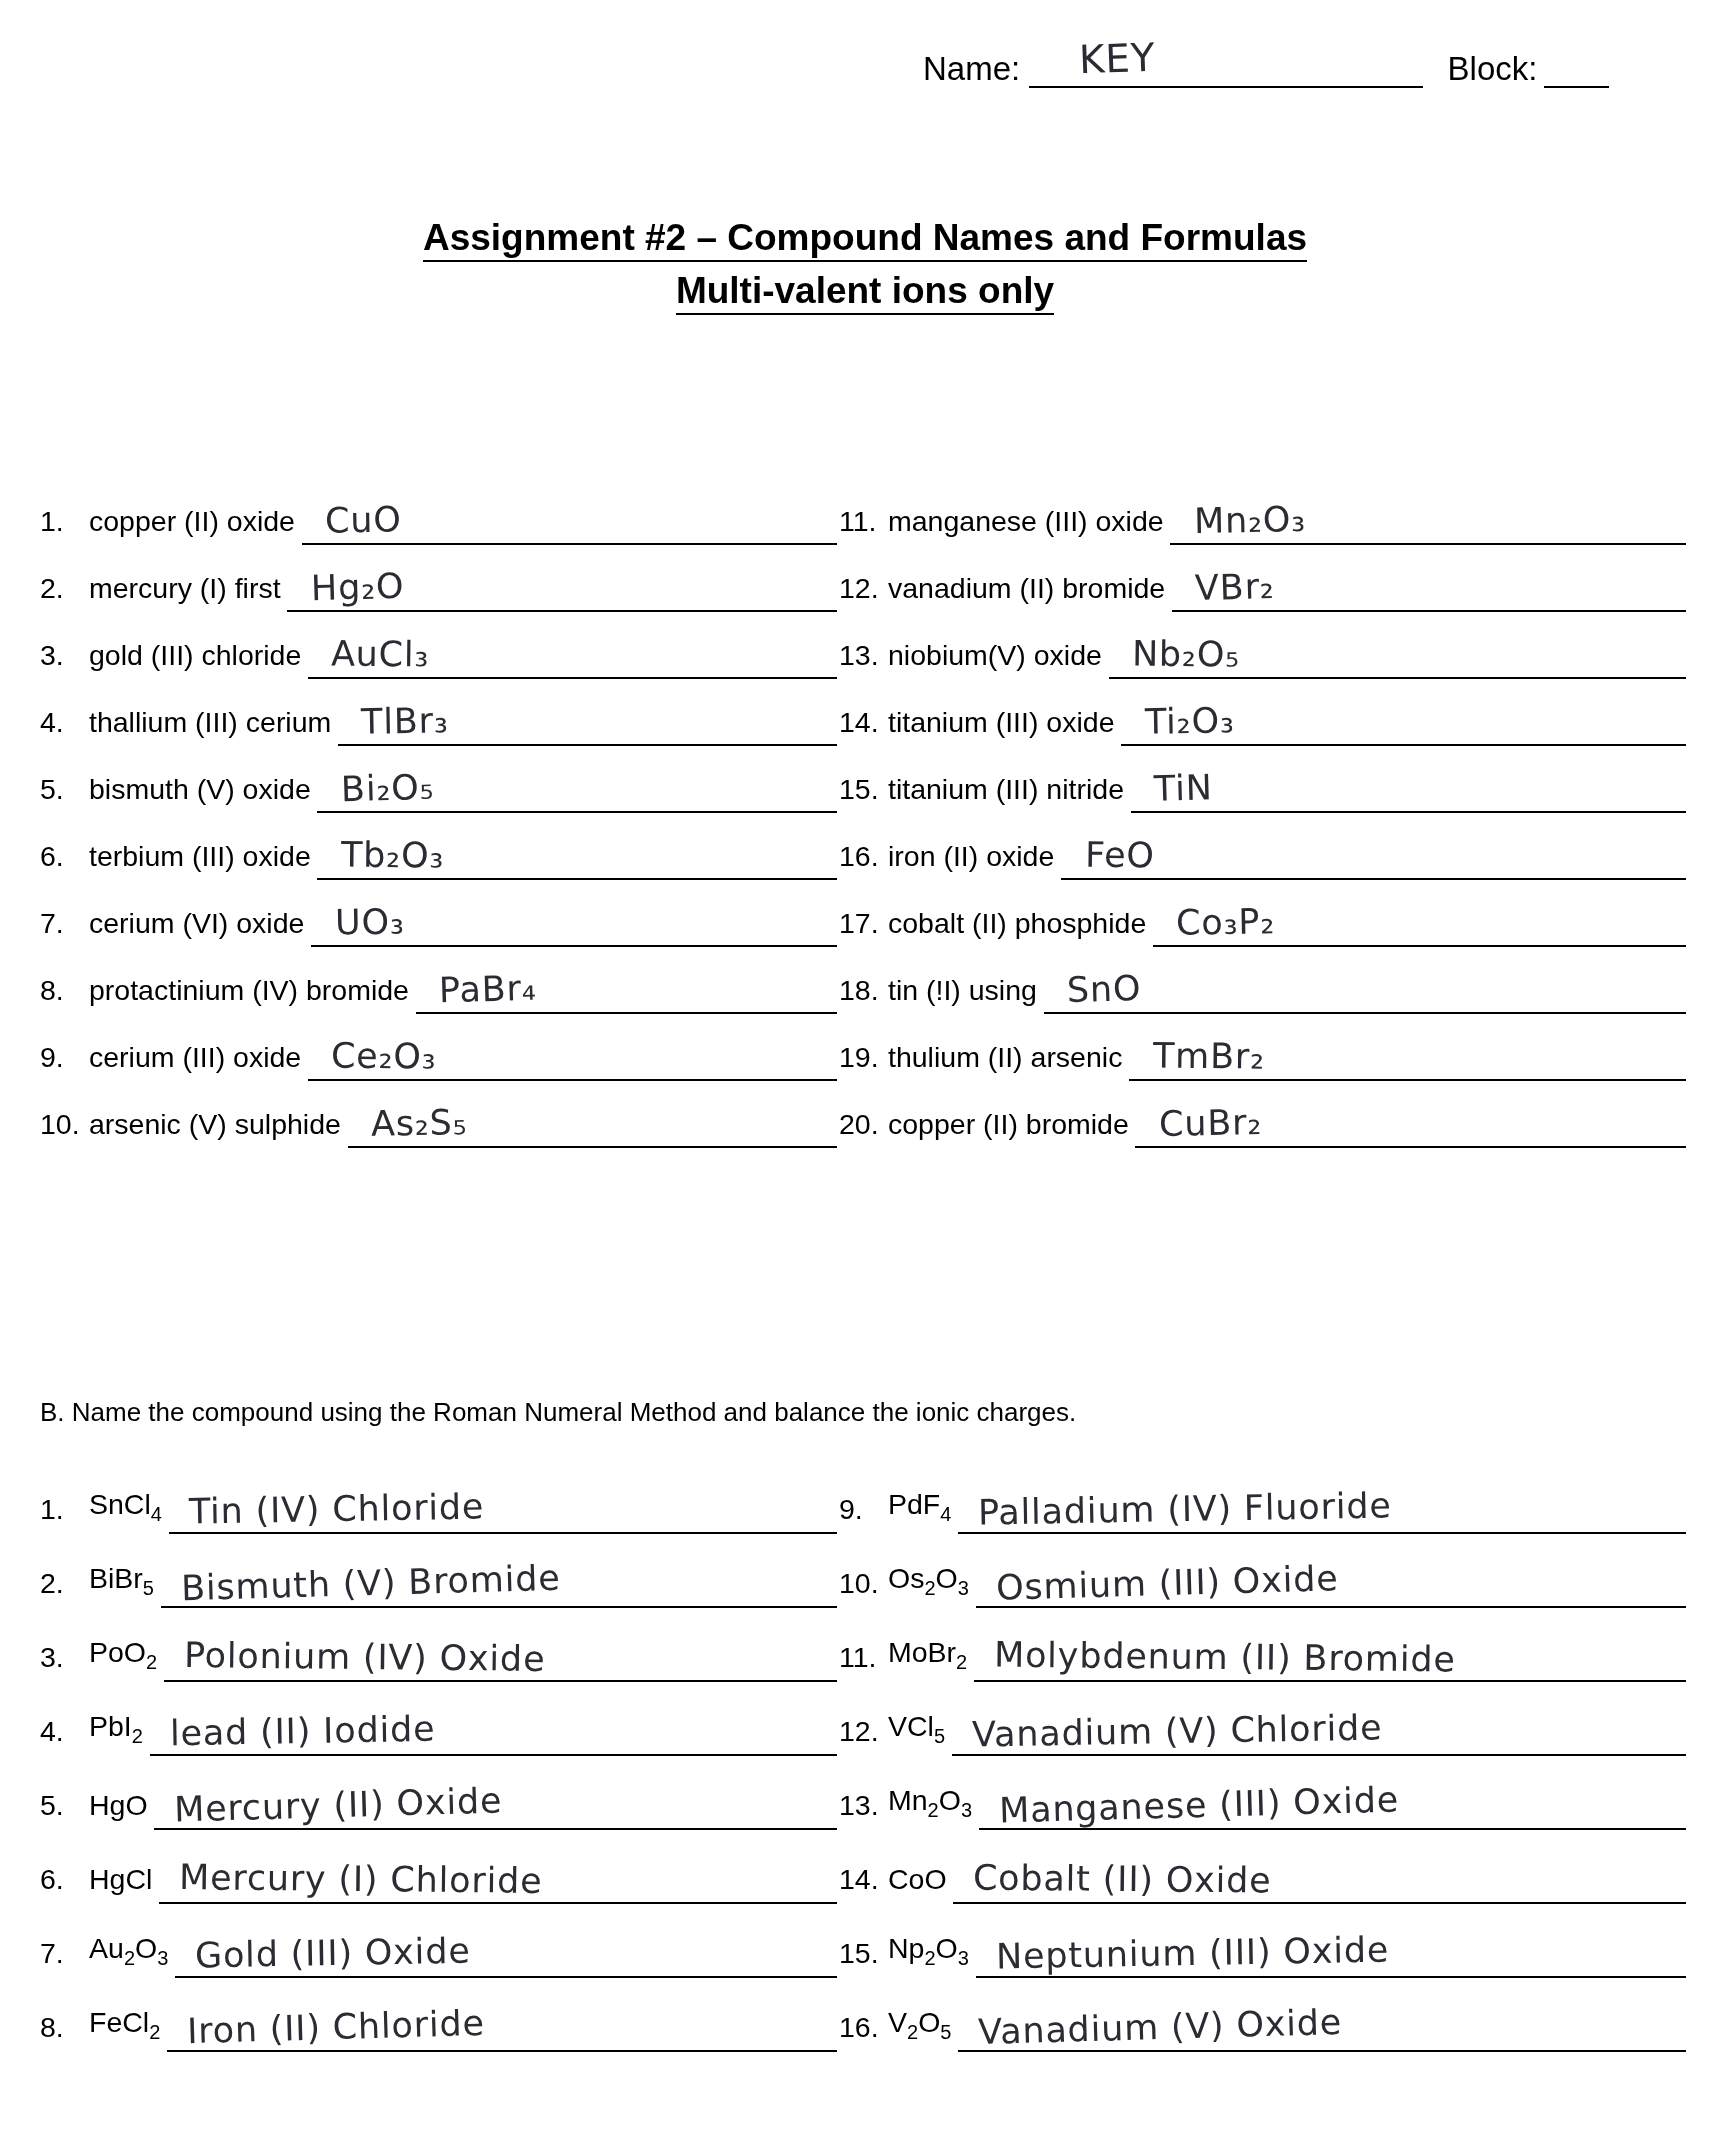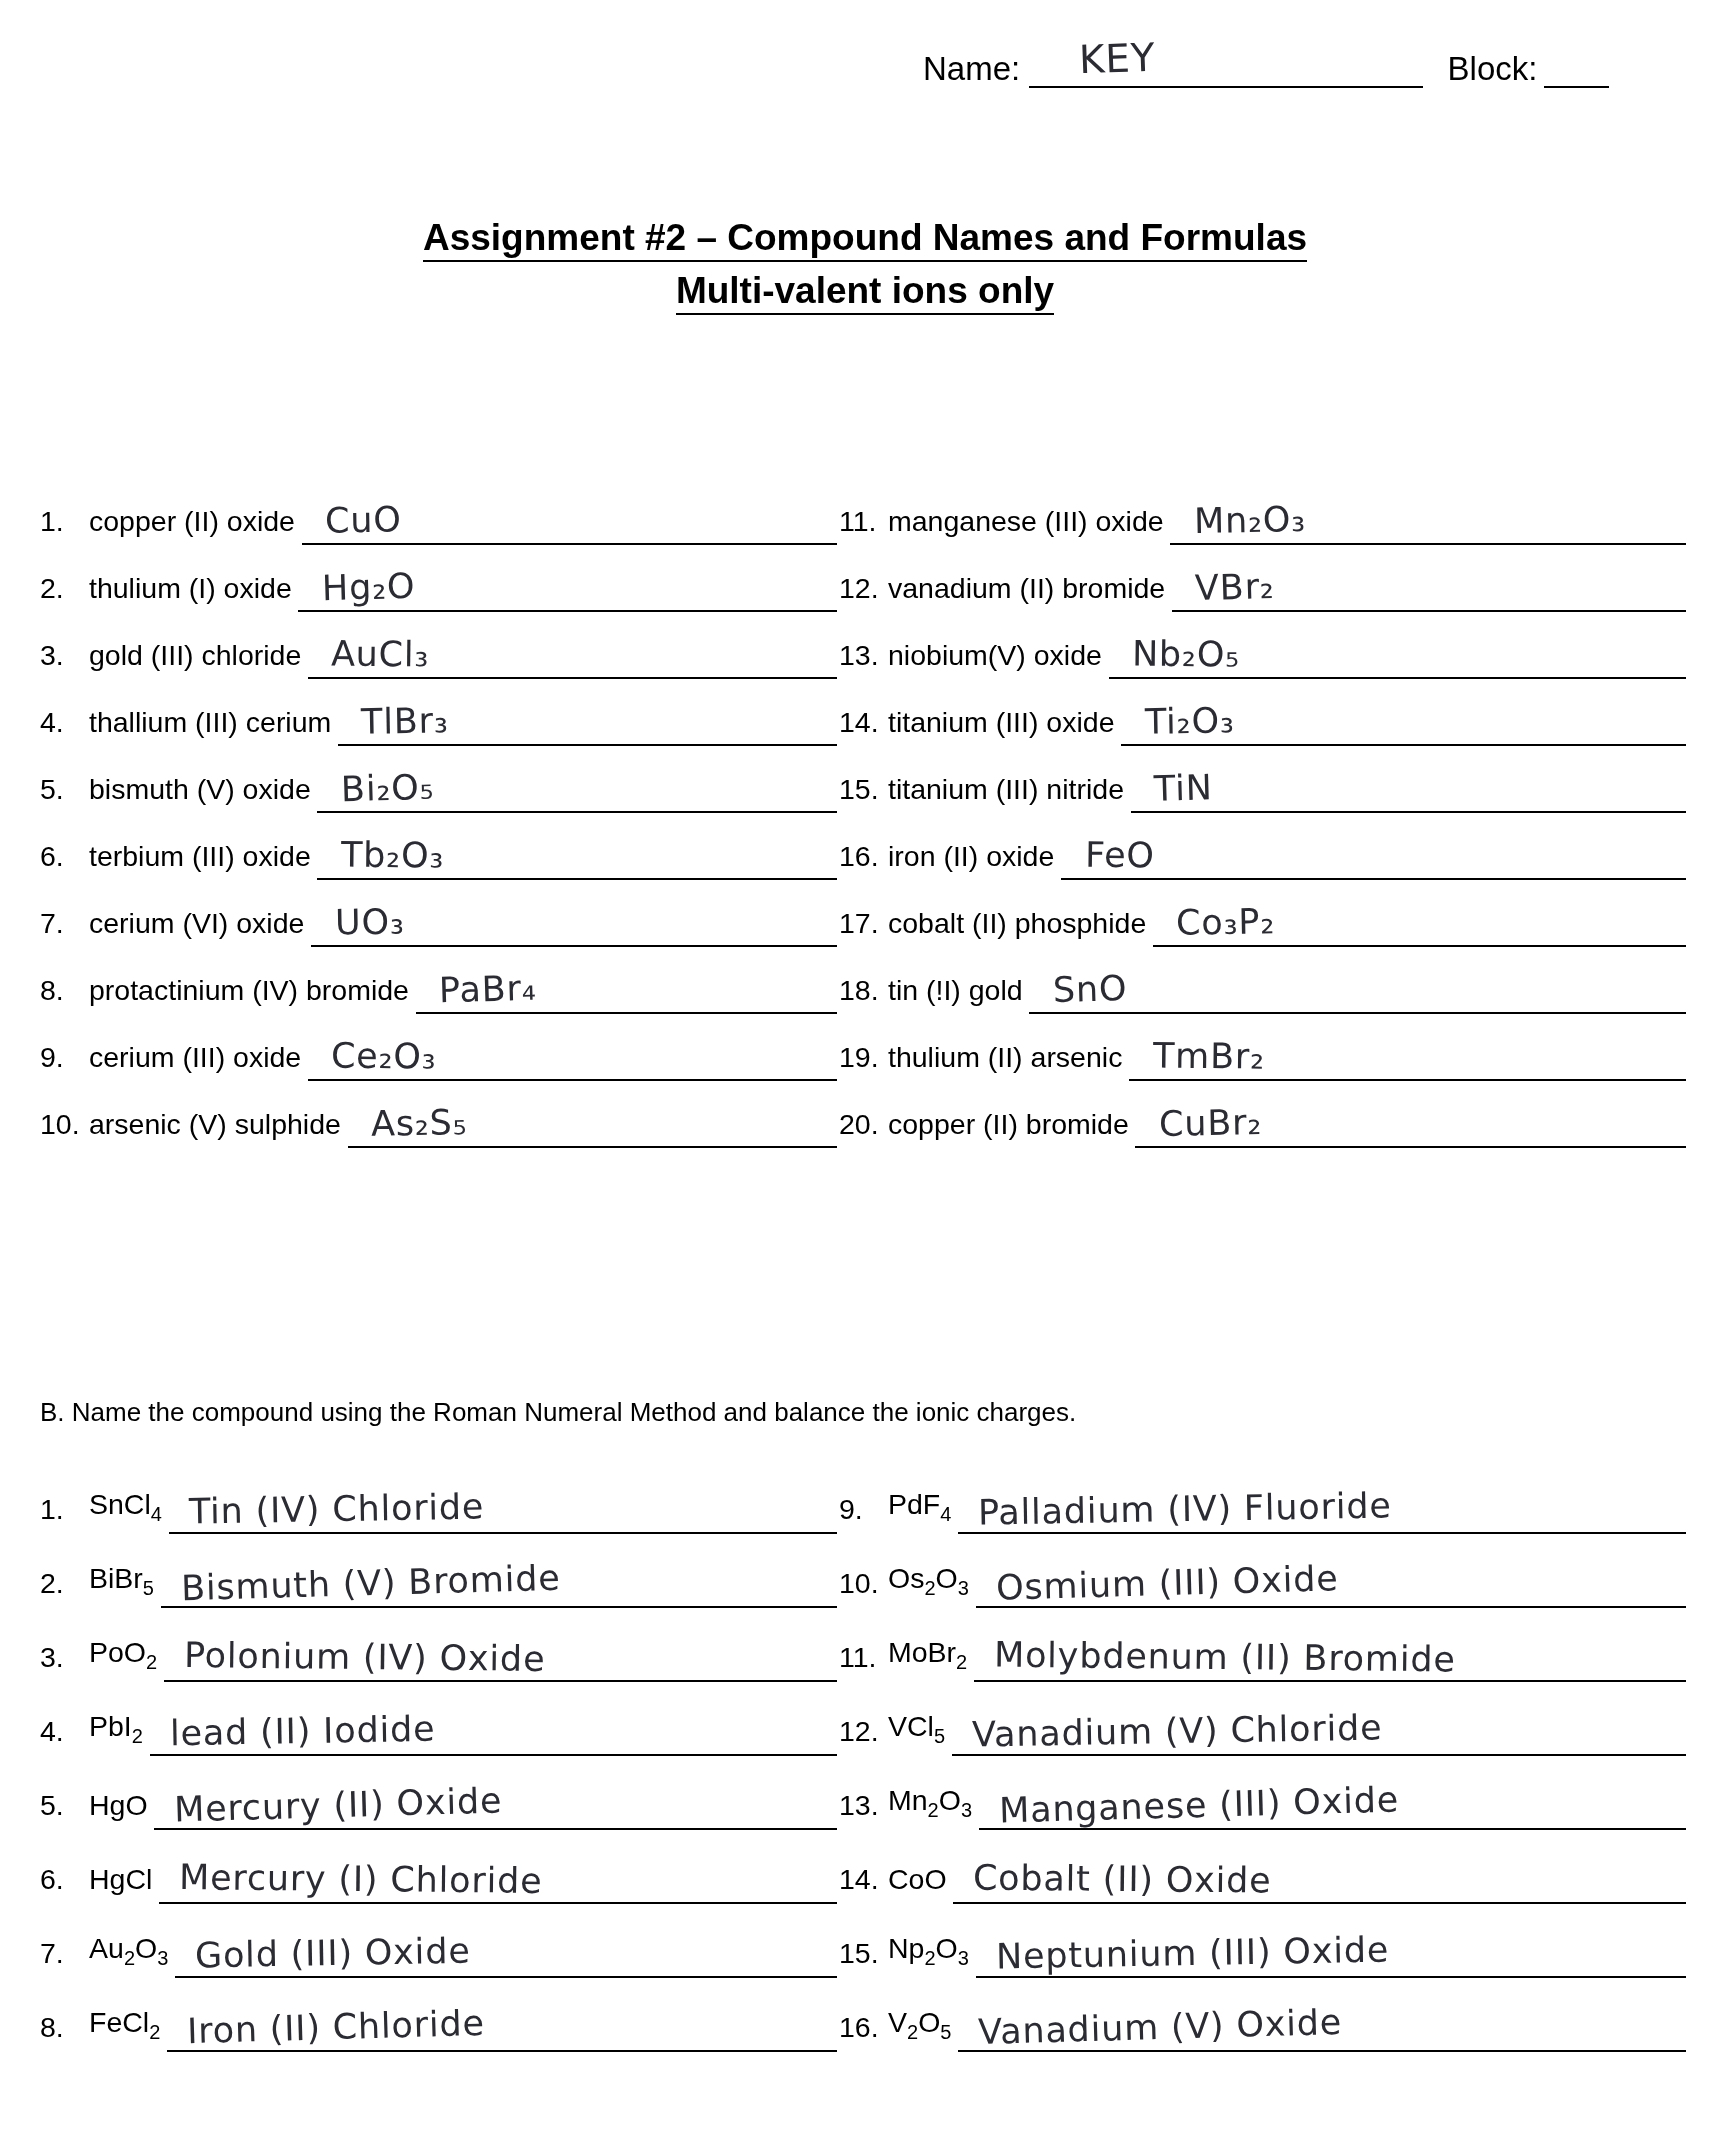--- a/index.html
+++ b/index.html
@@ -219,21 +219,21 @@
   <div class="colA-left">
     <div class="itemA">
       <span class="num">1.</span>
       <span class="lbl">copper (II) oxide</span>
       <span class="blank">
           <span class="hand ans s1">CuO</span>
         </span>
     </div>
     <div class="itemA">
       <span class="num">2.</span>
-      <span class="lbl">thulium (I) oxide</span>
+      <span class="lbl">mercury (I) first</span>
       <span class="blank">
           <span class="hand ans s2">Hg₂O</span>
         </span>
     </div>
     <div class="itemA">
       <span class="num">3.</span>
       <span class="lbl">gold (III) chloride</span>
       <span class="blank">
           <span class="hand ans s3">AuCl₃</span>
         </span>
@@ -334,21 +334,21 @@
     </div>
     <div class="itemA">
       <span class="num">17.</span>
       <span class="lbl">cobalt (II) phosphide</span>
       <span class="blank">
           <span class="hand ans s1">Co₃P₂</span>
         </span>
     </div>
     <div class="itemA">
       <span class="num">18.</span>
-      <span class="lbl">tin (!I) gold</span>
+      <span class="lbl">tin (!I) using</span>
       <span class="blank">
           <span class="hand ans s2">SnO</span>
         </span>
     </div>
     <div class="itemA">
       <span class="num">19.</span>
       <span class="lbl">thulium (II) arsenic</span>
       <span class="blank">
           <span class="hand ans s3">TmBr₂</span>
         </span>

